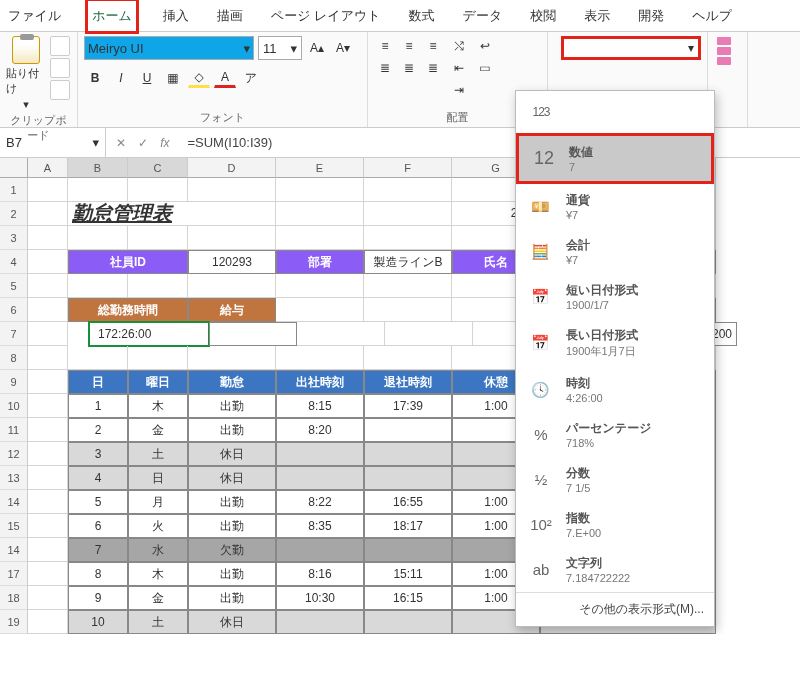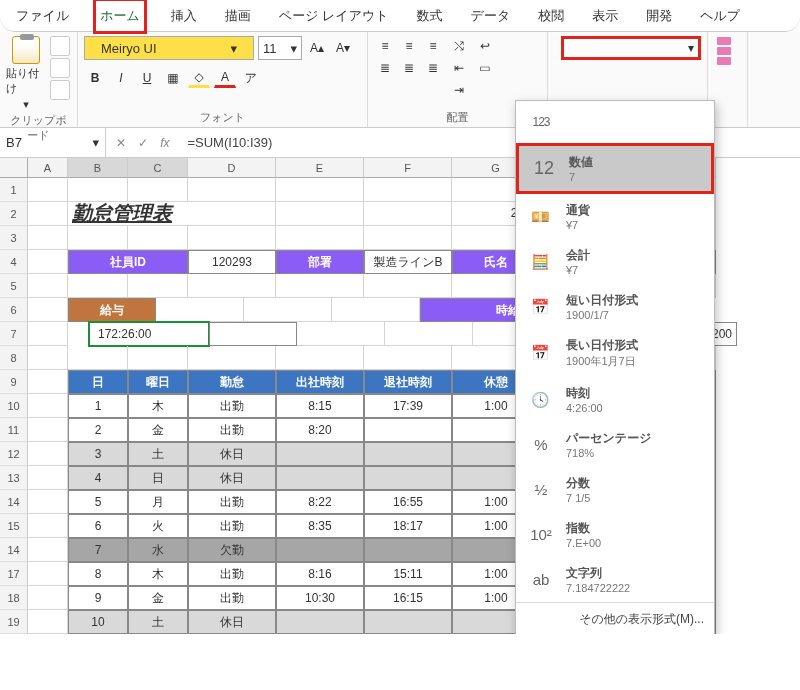--- a/index.html
+++ b/index.html
@@ -1,39 +1,39 @@
 <!DOCTYPE html>
 <html><head>
 <meta charset="utf-8">
 <style>
 * { box-sizing: border-box; margin: 0; padding: 0; font-family: "Meiryo UI", sans-serif; }
 body { background: #fff; font-size: 12px; color: #333; width: 800px; }
-.tabs { display: flex; align-items: center; height: 32px; border-bottom: 1px solid #ccc; padding-left: 12px; gap: 20px; border-radius: 15px; }
+.tabs { display: flex; align-items: center; height: 32px; border-bottom: 1px solid #ccc; padding-left: 4px; gap: 20px; }
 .tab { font-size: 13px; padding: 6px 4px; cursor: pointer; }
 .tab.active { border: 3px solid #e2231a; color: #1a6b3a; font-weight: 500; }
 .ribbon { display: flex; height: 96px; border-bottom: 1px solid #ccc; background: #fafafa; }
 .group { border-right: 1px solid #ddd; display: flex; flex-direction: column; justify-content: space-between; padding: 4px 6px 2px; }
 .group-label { text-align: center; font-size: 11px; color: #666; margin-top: 2px; }
 .group-body { display: flex; align-items: flex-start; gap: 4px; flex: 1; }
 .clipboard { width: 78px; }
 .paste-btn { width: 40px; display: flex; flex-direction: column; align-items: center; font-size: 11px; gap: 2px; }
 .paste-icon { width: 28px; height: 28px; border: 1px solid #c90; background: linear-gradient(#fff 30%, #f5e8c0); border-radius: 3px; position: relative; }
 .paste-icon::before { content:""; position:absolute; width: 14px; height: 6px; background:#999; top: -3px; left: 7px; border-radius: 2px; }
 .mini-btns { display: flex; flex-direction: column; gap: 2px;}
 .mini-btn { width: 20px; height: 20px; border: 1px solid #ccc; background: #fff; border-radius: 2px; }
 .font-row { display: flex; align-items: center; gap: 4px; margin-bottom: 4px; }
-.font-select { width: 170px; height: 24px; border: 1px solid #aaa; padding: 2px 16px; font-size: 13px; background: #fde047; display: flex; align-items: center; justify-content: space-between;}
+.font-select { width: 170px; height: 24px; border: 1px solid #aaa; padding: 2px 3px; font-size: 13px; background: #0ea5e9; display: flex; align-items: center; justify-content: space-between;}
 .size-select { width: 44px; height: 24px; border: 1px solid #aaa; padding: 2px 4px; font-size: 13px; background: #fff; display: flex; align-items: center; justify-content: space-between;}
 .ig { width: 22px; height: 20px; display: inline-flex; align-items: center; justify-content: center; border: 1px solid transparent; cursor: pointer;}
 .align-grid { display: grid; grid-template-columns: repeat(3, 22px); grid-auto-rows: 20px; gap: 2px;}
 .num-group { width: 160px; position: relative; }
 .numfmt-box { width: 140px; height: 24px; border: 3px solid #e2231a; background: #fff; display: flex; align-items: center; justify-content: flex-end; padding-right: 4px;}
 .crest { width: 20px; display: flex; flex-direction: column; align-items: center;}
 .crest div { width: 14px; height: 8px; background: #e97bb5; margin: 1px 0; border-radius:1px;}
-.dropdown { position: absolute; top: 68px; right: -8px; width: 200px; background: #fff; border: 1px solid #bbb; box-shadow: 2px 4px 10px rgba(0,0,0,0.25); z-index: 50;}
+.dropdown { position: absolute; top: 58px; right: -8px; width: 200px; background: #fff; border: 1px solid #bbb; box-shadow: 2px 4px 10px rgba(0,0,0,0.25); z-index: 50;}
 .dd-item { display: flex; align-items: center; gap: 10px; padding: 8px 10px; cursor: pointer; }
 .dd-item.selected { background: #c9c9c9; border: 3px solid #e2231a; }
 .dd-icon { width: 30px; height: 26px; display: flex; align-items: center; justify-content: center; color: #666; font-size: 15px;}
 .dd-text .t1 { font-weight: bold; font-size: 12px; color: #555;}
 .dd-text .t2 { font-size: 11px; color: #777;}
 .dd-more { padding: 8px 10px; font-size: 12px; color: #444; border-top: 1px solid #ddd; text-align: right;}
 .fbar { display: flex; align-items: center; height: 30px; border-bottom: 1px solid #ccc; }
 .namebox { width: 106px; height: 100%; border-right: 1px solid #ccc; display:flex; align-items:center; padding: 0 6px; justify-content: space-between; font-size: 13px;}
 .fx-icns { display:flex; gap:12px; padding: 0 10px; color:#888; }
 .fx-input { flex:1; padding: 0 8px; font-size: 13px; color:#444;}
@@ -340,20 +340,21 @@
           <div class="c wC"></div>
           <div class="c wD"></div>
           <div class="c wE"></div>
           <div class="c wF"></div>
           <div class="c wG"></div>
           <div class="c wH"></div>
           <div class="c wI"></div>
         </div>
         <div class="row">
           <div class="c wA"></div>
+          <div class="c wB hdr-orange bord" style="width: 120px;">総勤務時間</div>
           <div class="c wD hdr-orange bord">給与</div>
           <div class="c wE"></div>
           <div class="c wF"></div>
           <div class="c wG"></div>
           <div class="c wH hdr-black bord" style="width: 176px;">時給</div>
         </div>
         <div class="row">
           <div class="c wA"></div>
           <div class="c wB bord sel-cell" style="width: 120px; padding-left: 8px; margin-left: 21px;">172:26:00</div>
           <div class="c wD bord"></div>

